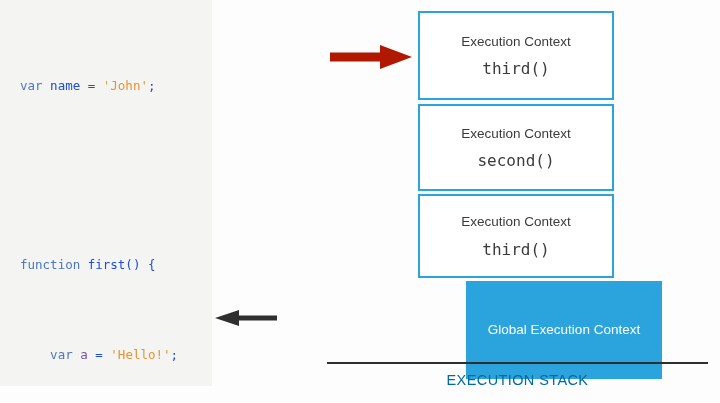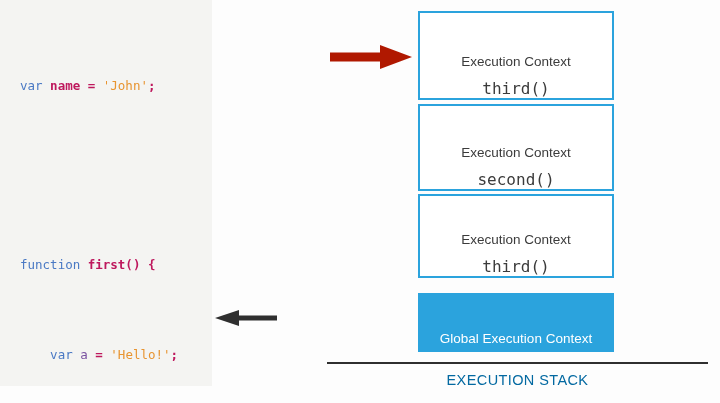--- a/index.html
+++ b/index.html
@@ -43,42 +43,42 @@
     white-space: pre;
     letter-spacing: 0px;
   }
   .code-line {
     height: 22.4px;
     white-space: pre;
   }
   .tok-kw   { color: #4a79c4; }
   .tok-var  { color: #7a52a1; }
   .tok-str  { color: #e89430; }
-  .tok-pln  { color: #be185d; font-weight: bold; }
+  .tok-pln  { color: #1d4ed8; }
 
   
   .stack-area {
     position: absolute;
     left: 0;
     top: 0;
     width: 720px;
     height: 403px;
     pointer-events: none;
   }
   .ec-box {
     position: absolute;
     left: 418px;
     width: 196px;
     box-sizing: border-box;
     border: 2px solid #2ba3dd;
     background: #ffffff;
     display: flex;
     flex-direction: column;
     align-items: center;
-    justify-content: flex-end;
+    justify-content: center;
     pointer-events: auto;
   }
   .ec-title {
     font-family: "Liberation Sans", sans-serif;
     font-size: 13.5px;
     color: #3b3b3b;
     line-height: 1.35;
     text-align: center;
   }
   .ec-fn {
@@ -95,21 +95,21 @@
   .ec-box.global .ec-title {
     color: #ffffff;
     font-size: 13.5px;
     line-height: 1.55;
   }
 
   
   #box-third  { top: 11px;  height: 89px; }
   #box-second { top: 104px; height: 87px; }
   #box-first  { top: 194px; height: 84px; }
-  #box-global { top: 293px; height: 59px; }
+  #box-global { top: 281px; height: 98px; margin-left: 48px; }
 
   
   .stack-baseline {
     position: absolute;
     left: 327px;
     top: 362px;
     width: 381px;
     height: 2px;
     background: #2f2f2f;
   }

